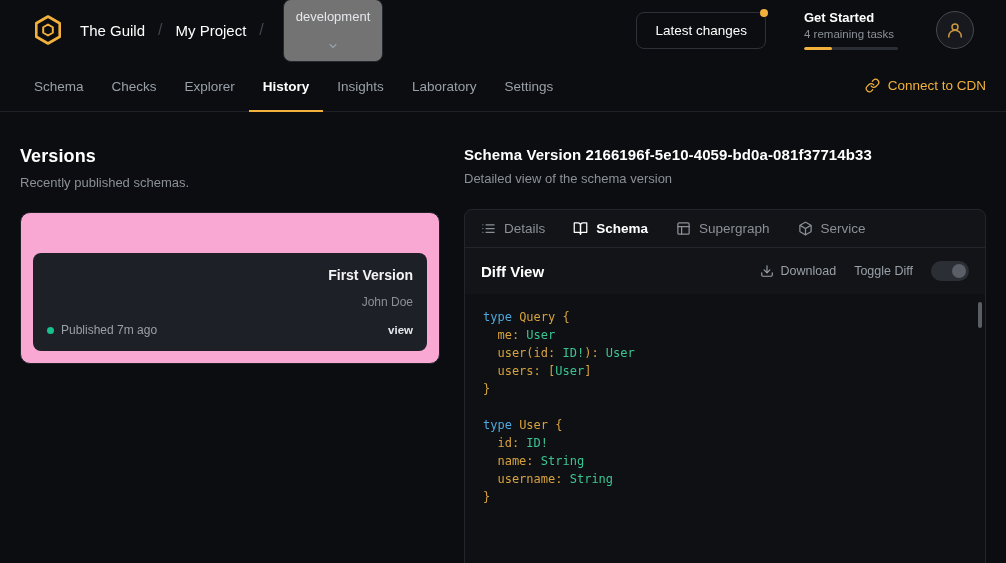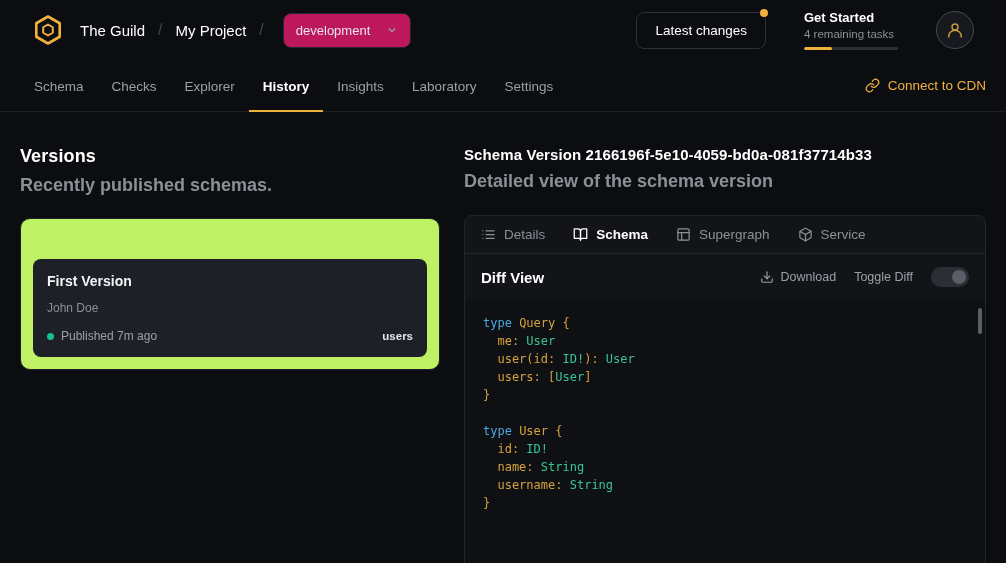--- a/index.html
+++ b/index.html
@@ -11,22 +11,22 @@
   }
   a,button { background:none; border:none; color:inherit; font:inherit; cursor:pointer; text-decoration:none; }
 
   
   .header { display:flex; align-items:center; height:60px; padding:0 32px; gap:13px; }
   .logo { display:flex; align-items:center; margin-right:3px; }
   .crumb { font-size:15px; color:#ffffff; }
   .slash { color:#40454d; font-size:16px; }
   .env-select {
     display:flex; align-items:center; gap:16px;
-    background:#be185d; border:1px solid #24272d; border-radius:8px;
-    padding:9px 12px; font-size:13px; color:#e5e7eb; margin-left:6px;
+    background:#737373; border:1px solid #24272d; border-radius:8px;
+    padding:9px 12px; font-size:13px; color:#e5e7eb; margin-left:6px;flex-direction:column;
   }
   .header-right { margin-left:auto; display:flex; align-items:center; gap:38px; }
   .latest-btn {
     position:relative; border:1px solid #2e3138; border-radius:8px;
     padding:10px 18px; color:#fff; font-size:13.5px;
   }
   .notif-dot { position:absolute; top:-4px; right:-3px; width:8px; height:8px; border-radius:50%; background:var(--accent); }
   .get-started { width:94px; }
   .gs-title { font-size:13px; font-weight:700; color:#fff; }
   .gs-sub { font-size:11.5px; color:#8b9097; margin-top:3px; white-space:nowrap; }
@@ -45,24 +45,24 @@
   }
   .tab.active { color:#ffffff; border-bottom-color:var(--accent); font-weight:600; }
   .cdn { margin-left:auto; display:flex; align-items:center; gap:8px; color:var(--accent); font-size:13.5px; }
 
   
   .main { display:flex; gap:24px; padding:34px 20px 0; }
   .col-left { width:420px; flex:none; }
   .col-right { flex:1; min-width:0; }
   .page-h { font-size:18px; font-weight:700; color:#fff; letter-spacing:.1px; }
   .detail-h { font-size:15px; white-space:nowrap; }
-  .page-sub { font-size:18px; color:#8b9097; margin-top:8px;font-weight:bold; }
-
-  
-  .versions-card { margin-top:22px; background:#bef264; border:1px solid #1d2025; border-radius:10px; padding:40px 12px 12px; }
+  .page-sub { font-size:13px; color:#8b9097; margin-top:8px; }
+
+  
+  .versions-card { margin-top:22px; background:#f9a8d4; border:1px solid #1d2025; border-radius:10px; padding:40px 12px 12px;text-align:right; }
   .version-item { background:#1d2026; border-radius:8px; padding:14px; cursor:pointer; }
   .vi-title { font-size:14px; font-weight:600; color:#f3f4f6; }
   .vi-author { font-size:12px; color:#8b9097; margin-top:12px; }
   .vi-meta { display:flex; align-items:center; gap:7px; margin-top:14px; }
   .dot-green { width:7px; height:7px; border-radius:50%; background:var(--green); }
   .vi-status { font-size:12px; color:#9aa0a8; }
   .vi-service { margin-left:auto; font-size:11.5px; font-weight:700; color:#e5e7eb; }
 
   
   .detail-panel {
@@ -160,21 +160,21 @@
     <section class="col-left">
       <h1 class="page-h">Versions</h1>
       <p class="page-sub">Recently published schemas.</p>
       <div class="versions-card">
         <div class="version-item">
           <div class="vi-title">First Version</div>
           <div class="vi-author">John Doe</div>
           <div class="vi-meta">
             <span class="dot-green"></span>
             <span class="vi-status">Published 7m ago</span>
-            <span class="vi-service">users</span>
+            <span class="vi-service">view</span>
           </div>
         </div>
       </div>
     </section>
 
     <section class="col-right">
       <h1 class="page-h detail-h">Schema Version 2166196f-5e10-4059-bd0a-081f37714b33</h1>
       <p class="page-sub">Detailed view of the schema version</p>
 
       <div class="detail-panel">

